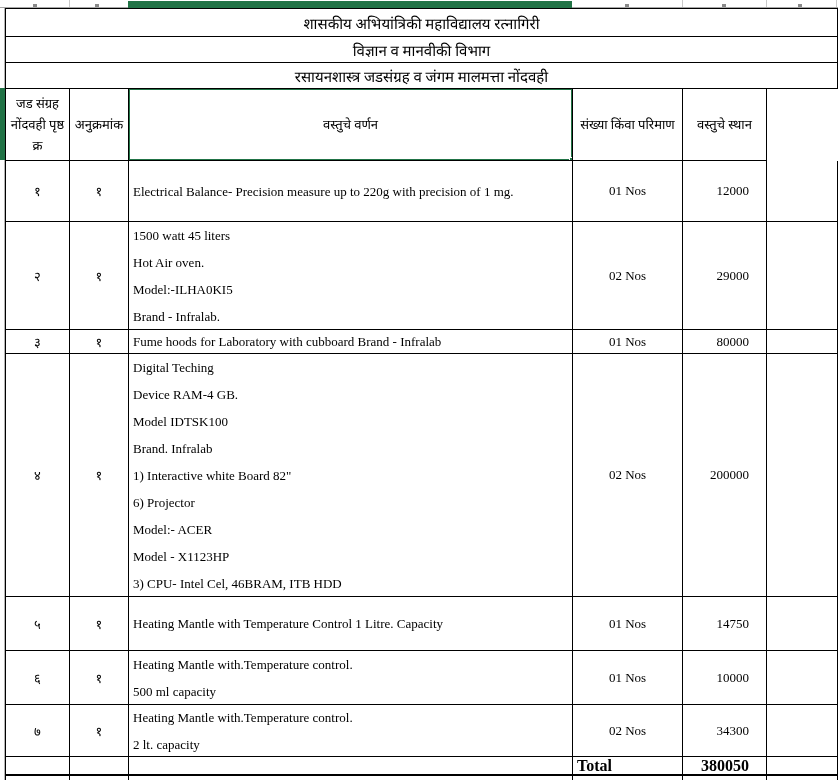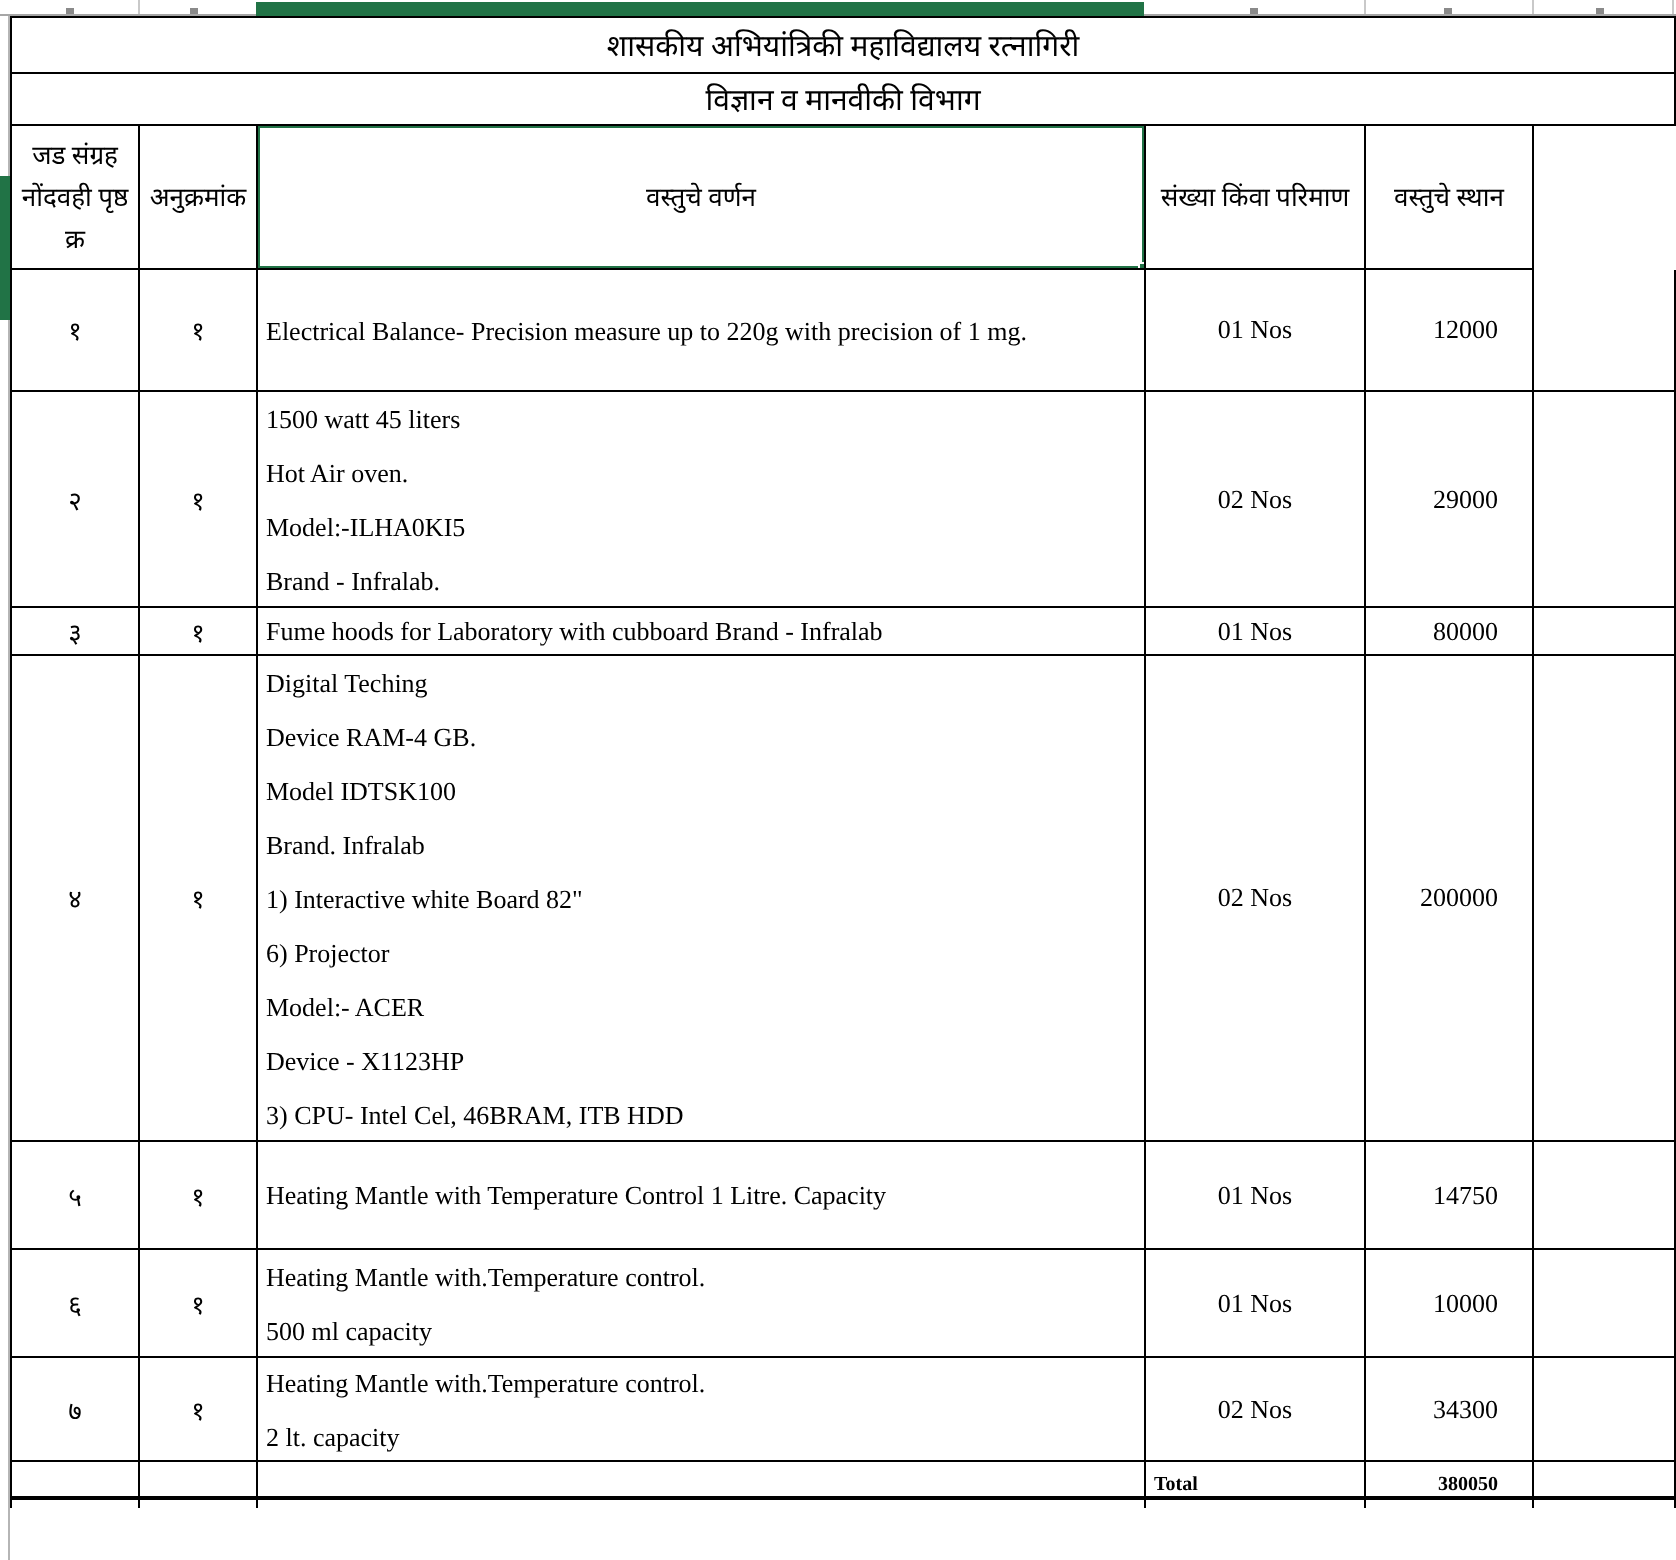--- a/index.html
+++ b/index.html
@@ -29,21 +29,21 @@
   .cell{ border-right:1px solid var(--grid); border-bottom:1px solid var(--grid);
          display:flex; flex-direction:column; justify-content:center; overflow:hidden; position:relative; }
   .c-center{ align-items:center; text-align:center; }
   .c-left{ align-items:flex-start; text-align:left; padding-left:4px; }
   .c-right{ align-items:flex-end; text-align:right; padding-right:17px; }
   .head-row .cell{ font-size:13px; line-height:21px; }
   .head-row .nowrap{ white-space:nowrap; }
   .data-row .cell{ font-size:13px; }
   .desc-line{ line-height:27px; white-space:nowrap; }
   .num{ font-size:13px; }
-  .total-row .cell{ font-size:10px; font-weight:bold;justify-content:flex-end; }
+  .total-row .cell{ font-size:16px; font-weight:bold; }
   .total-row{ border-bottom:1px solid var(--grid); }
   .total-row .cell{ border-bottom:1px solid var(--grid); }
   .partial-row .cell{ border-bottom:none; }
 
   
   .sel-overlay{ position:absolute; inset:-2px; border:3px solid var(--sel); pointer-events:none; z-index:5; }
   .fill-handle{ position:absolute; right:-5px; bottom:-5px; width:7px; height:7px;
                 background:var(--sel); border:1px solid #fff; z-index:6; }
 </style>
 </head>
@@ -68,20 +68,23 @@
     <div class="row-sel"></div>
   </div>
 
   <div class="sheet">
     <div class="trow" style="height:28px">
       <span>शासकीय अभियांत्रिकी महाविद्यालय रत्नागिरी</span>
     </div>
     <div class="trow" style="height:26px">
       <span>विज्ञान व मानवीकी विभाग</span>
     </div>
+    <div class="trow" style="height:26px">
+      <span>रसायनशास्त्र जडसंग्रह व जंगम मालमत्ता नोंदवही</span>
+    </div>
 
     <div class="grid6 head-row" id="head-row" style="height:72px">
         <div class="cell c-center">
           <span>जड संग्रह नोंदवही पृष्ठ क्र</span>
         </div>
         <div class="cell c-center nowrap">
           <span>अनुक्रमांक</span>
         </div>
         <div class="cell c-center nowrap">
           <span>वस्तुचे वर्णन</span>
@@ -162,21 +165,21 @@
             <span>१</span>
           </div>
           <div class="cell c-left">
             <div class="desc-line">Digital Teching</div>
             <div class="desc-line">Device RAM-4 GB.</div>
             <div class="desc-line">Model IDTSK100</div>
             <div class="desc-line">Brand. Infralab</div>
             <div class="desc-line">1) Interactive white Board 82"</div>
             <div class="desc-line">6) Projector</div>
             <div class="desc-line">Model:- ACER</div>
-            <div class="desc-line">Device - X1123HP</div>
+            <div class="desc-line">Model - X1123HP</div>
             <div class="desc-line">3) CPU- Intel Cel, 46BRAM, ITB HDD</div>
           </div>
           <div class="cell c-center num">
             <span>02 Nos</span>
           </div>
           <div class="cell c-right num">
             <span>200000</span>
           </div>
           <div class="cell c-left"></div>
         </div>

